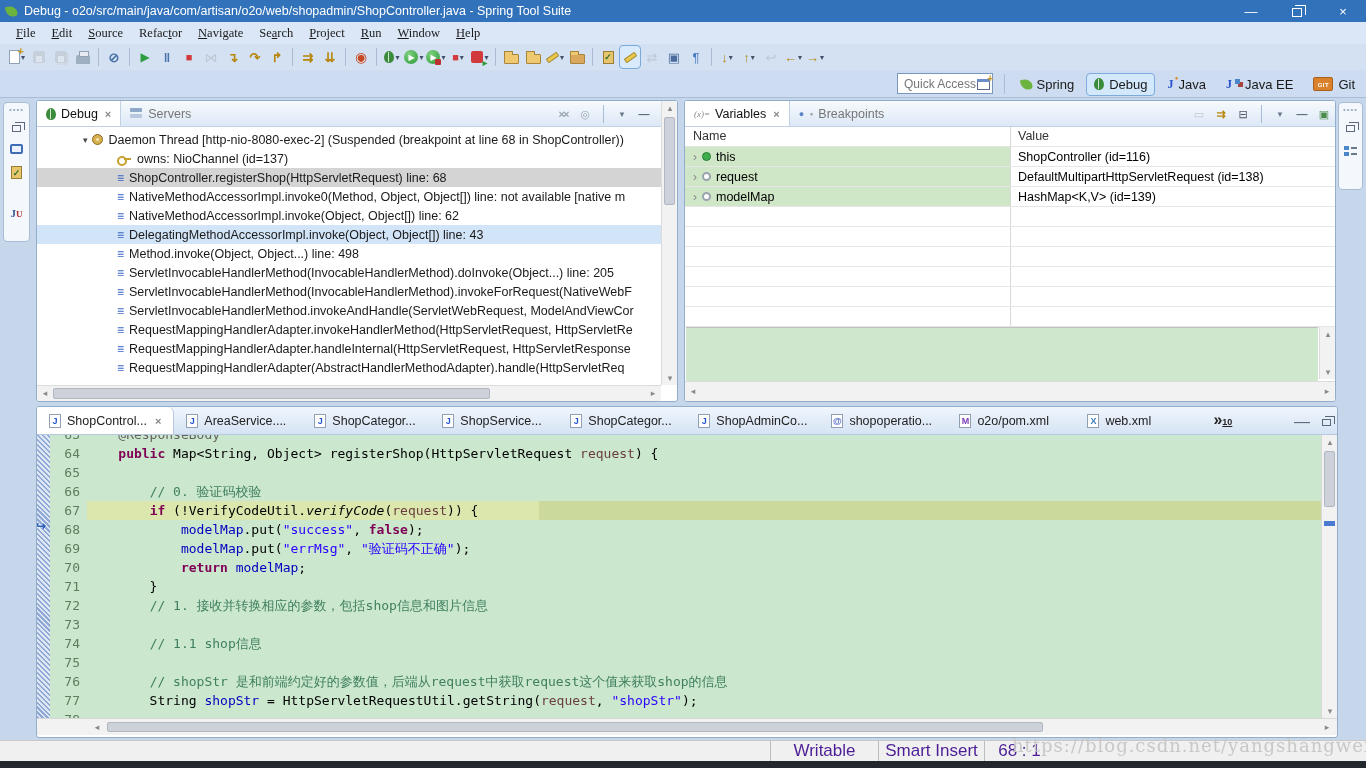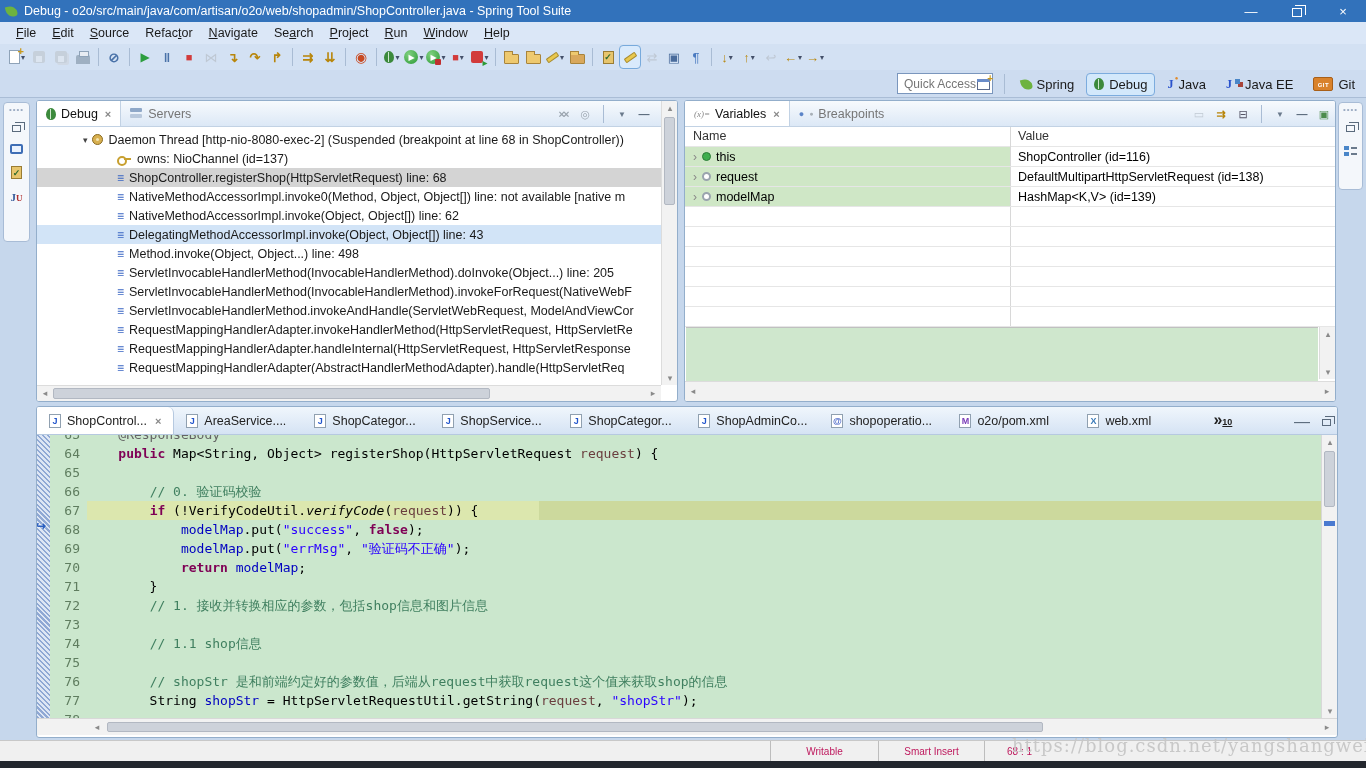--- a/index.html
+++ b/index.html
@@ -15,21 +15,21 @@
   .win-ctls { margin-left:auto; display:flex; align-items:center; height:100%; }
   .win-ctl { width:46px; height:100%; display:flex; align-items:center; justify-content:center;
              color:#fff; font-size:13px; }
   .i-restore-ctl { position:relative; width:10px; height:9px; border:1px solid #fff; margin-top:2px; }
   .i-restore-ctl::before { content:""; position:absolute; left:2px; top:-4px; width:10px; height:9px;
              border:1px solid #fff; border-bottom:none; border-left:none; }
 
   
   .menubar { position:absolute; left:0; top:22px; width:1366px; height:22px; background:#dbe7f7;
              display:flex; align-items:center; padding-left:8px; font-size:12.5px; color:#1a1a1a; }
-  .mitem { padding:2px 8px; }
+  .mitem { padding:2px 8px;font-family:Liberation Serif, serif; }
   .toolbar { position:absolute; left:0; top:44px; width:1366px; height:26px; background:#d3e1f3;
              display:flex; align-items:center; padding-left:6px; }
   .row2 { position:absolute; left:0; top:70px; width:1366px; height:28px; background:#cddcf0;
           border-bottom:1px solid #aabdd6; }
   .tbi { display:inline-flex; align-items:center; justify-content:center; min-width:20px; height:22px;
          margin:0 1px; border-radius:3px; font-size:13px; }
   .tbi.dim { opacity:.4; filter:grayscale(.8); }
   .tbi.on  { background:#d9eafc; outline:1px solid #78aadc; }
   .tsep { width:1px; height:18px; background:#a9bcd4; margin:0 4px; }
   .dd { font-size:8px; color:#44506a; margin-left:1px; }
@@ -66,21 +66,21 @@
              border:1px solid #8fa3b8; }
   .i-runcirc { width:14px; height:14px; border-radius:50%; background:radial-gradient(circle at 35% 30%,#7fd07f,#2c9a35);
                color:#fff; font-size:8px; display:inline-flex; align-items:center; justify-content:center; position:relative; }
   .i-runcirc.cov::after { content:""; position:absolute; right:-1px; bottom:-1px; width:6px; height:6px;
                background:#c03030; border-radius:1px; }
   .i-relaunch { width:12px; height:12px; background:#d23b3b; border-radius:2px; position:relative; display:inline-block; }
   .i-relaunch::after { content:"▸"; position:absolute; right:-4px; bottom:-5px; color:#2c9a35; font-size:10px; }
   .i-console { width:13px; height:10px; border:2px solid #3e6db5; background:#eaf2fe; border-radius:2px; display:inline-block; }
   .i-tasks { width:11px; height:13px; background:#e7c56d; border:1px solid #9a7c33; font-size:9px; color:#2c6a2c;
              display:inline-flex; align-items:center; justify-content:center; font-weight:bold; }
-  .i-junit { font:bold 11px "Liberation Serif",serif; color:#375b9a; }
+  .i-junit { font:bold 11px "Liberation Serif",serif; color:#375b9a;margin-top:16px; }
   .i-junit b { color:#b03030; font-size:9px; }
   .i-restore-sm { position:relative; width:9px; height:7px; border:1px solid #5a6a7c; display:inline-block; }
   .i-restore-sm::before { content:""; position:absolute; left:2px; top:-4px; width:9px; height:7px;
              border:1px solid #5a6a7c; border-bottom:none; border-left:none; }
   .i-outline { position:relative; width:13px; height:13px; display:inline-block; }
   .i-outline::before { content:""; position:absolute; left:0; top:2px; width:5px; height:4px; background:#4a86c8;
              box-shadow:0 6px 0 #4a86c8; }
   .i-outline::after { content:""; position:absolute; left:7px; top:3px; width:6px; height:2px; background:#6a7a8c;
              box-shadow:0 6px 0 #6a7a8c; }
   .i-servers { position:relative; width:13px; height:11px; display:inline-block; }
@@ -189,21 +189,21 @@
   .tok-v { color:#0000c0; }
   .tok-p { color:#6a3e3e; }
   .tok-m { font-style:italic; }
   .tok-a { color:#646464; }
   .evscroll { width:16px; background:#f2f2f2; border-left:1px solid #d8d8d8; position:relative; flex:none; }
   .ov-marker { position:absolute; left:2px; right:2px; top:86px; height:5px; background:#4a7ad0; }
   .ehscroll { position:relative; height:17px; background:#f2f2f2; border-top:1px solid #d8d8d8; }
 
   
   .statusbar { position:absolute; left:0; top:740px; width:1366px; height:21px; background:#f0f0f0;
-               border-top:1px solid #c8c8c8; font-size:10px; color:#be185d; }
+               border-top:1px solid #c8c8c8; font-size:17px; color:#4c1d95; }
   .scell { position:absolute; top:0; height:100%; display:flex; align-items:center; justify-content:center;
            border-left:1px solid #bdbdbd; }
   .bottom-edge { position:absolute; left:0; top:761px; width:1366px; height:7px; background:#23272e; }
   .watermark { position:absolute; left:1012px; top:735px; font:18px "DejaVu Serif",serif; color:#c8c8c8;
                letter-spacing:1px; z-index:50; }
 </style>
 </head>
 <body>
 
 <div class="app">

